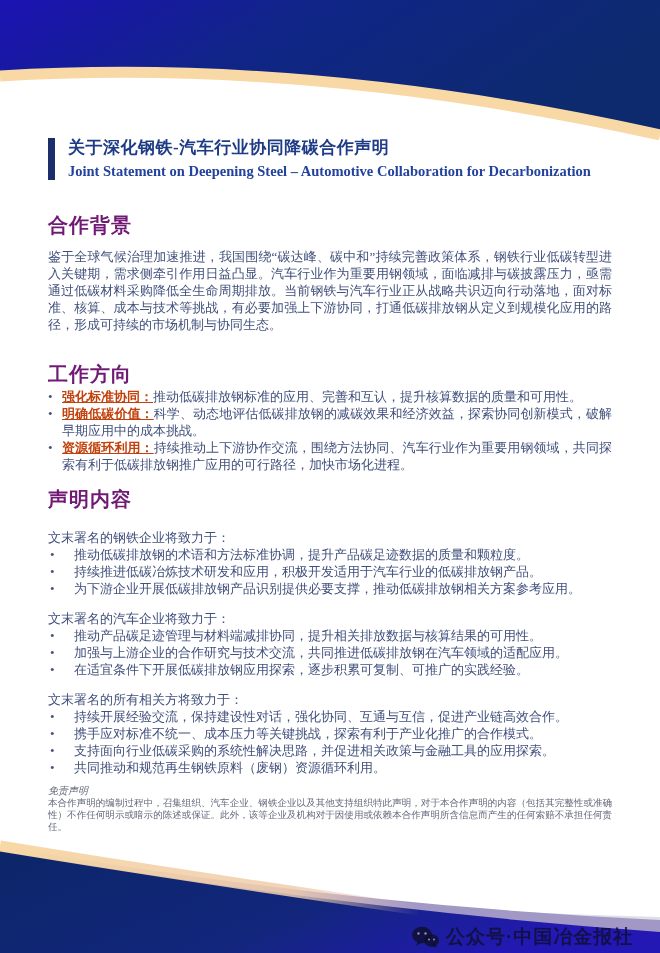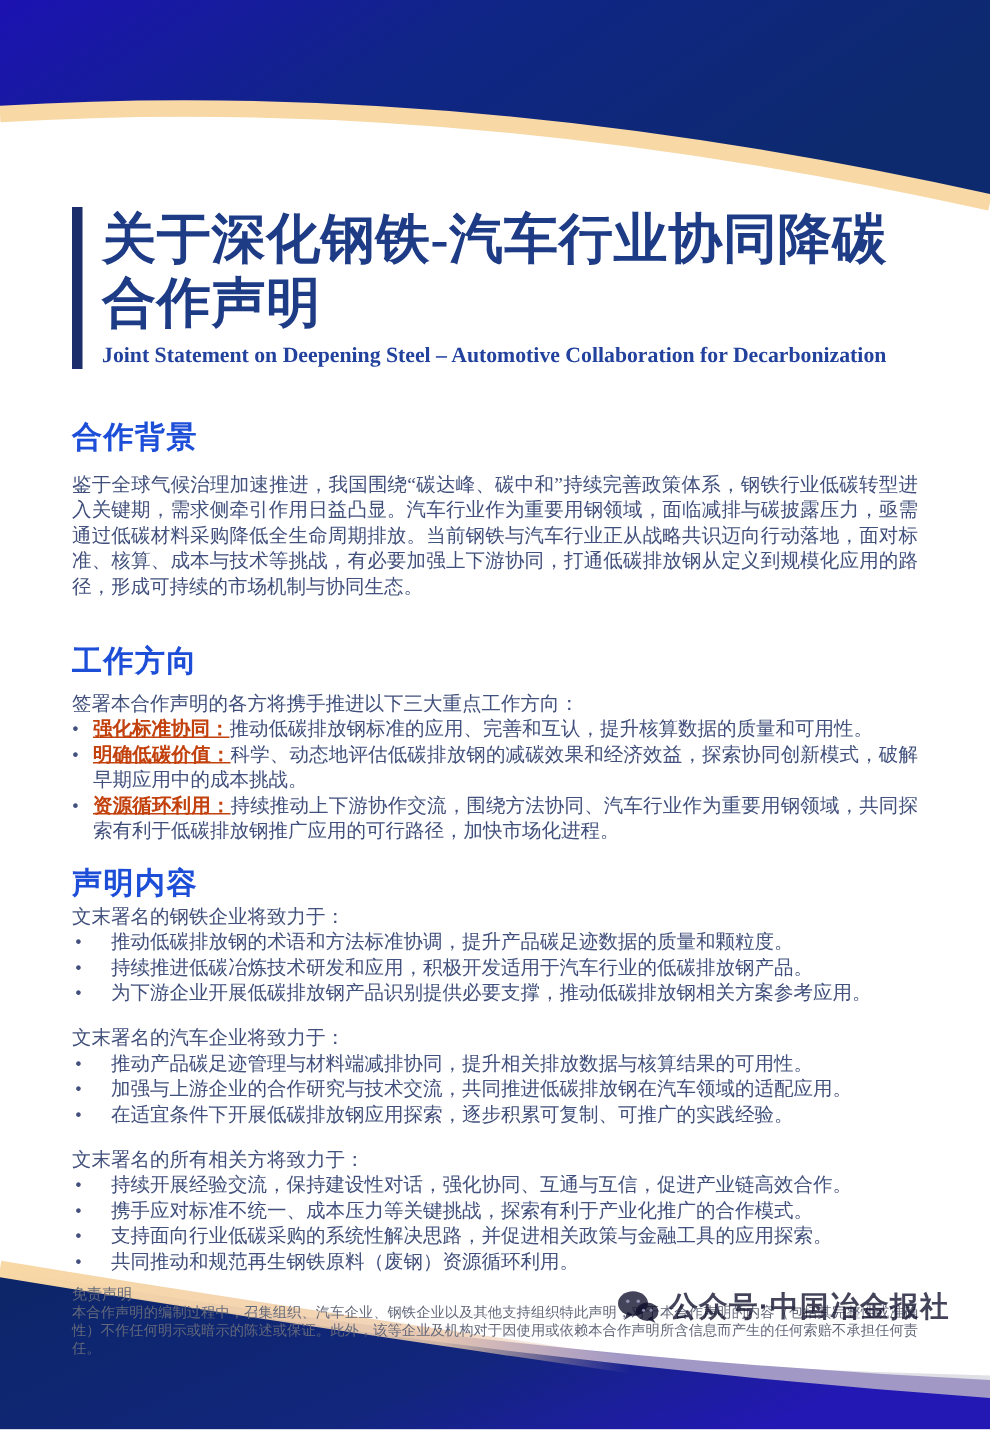--- a/index.html
+++ b/index.html
@@ -15,56 +15,56 @@
   .content{
     position:absolute;inset:0;
     padding:138px 48px 0 48px;
     box-sizing:border-box;
     z-index:2;
   }
 
   .title-block{display:flex;align-items:stretch;}
   .title-bar{width:7px;background:#1b2e6b;margin-right:13px;flex:0 0 auto;}
   .title-text h1{
-    margin:0;font-size:36px;line-height:1.2;font-weight:bold;
+    margin:0;font-size:17px;line-height:1.2;font-weight:bold;
     color:#1e3c86;letter-spacing:.5px;
   }
   .title-text .subtitle{
     margin-top:5px;font-size:14.5px;color:#23429e;font-weight:bold;
   }
 
   h2.section-heading{
-    margin:0;font-size:20px;font-weight:bold;color:#1d4ed8;
+    margin:0;font-size:20px;font-weight:bold;color:#701a75;
     letter-spacing:1px;
   }
   .sec-bg h2{margin-top:32px;}
   .sec-dir h2{margin-top:28px;}
   .sec-st h2{margin-top:13px;}
 
   .body-text{
     font-size:13px;line-height:17px;color:#41507c;text-align:justify;
   }
   .para{margin-top:9px;}
   .intro{margin-top:6px;}
 
   .bullet-row{display:flex;}
   .bullet-row .marker{flex:0 0 14px;color:#41507c;}
   .group .marker{flex:0 0 26px;padding-left:2px;box-sizing:border-box;}
   .bullet-row .btext{flex:1;}
   .lead{font-weight:bold;color:#c2410c;text-decoration:underline;}
 
   .group-label{margin-top:13px;}
-  .group-label.first{margin-top:0;}
+  .group-label.first{margin-top:16px;}
 
   .disclaimer{margin-top:9px;color:#63687a;}
-  .disclaimer .dlabel{font-size:10px;line-height:12px;}
+  .disclaimer .dlabel{font-size:10px;line-height:12px;font-style:italic;}
   .disclaimer .dtext{font-size:9.5px;line-height:12px;text-align:justify;}
 
   .watermark{
-    position:absolute;left:412px;top:858px;z-index:5;
+    position:absolute;left:412px;top:924px;z-index:5;
     display:flex;align-items:center;gap:7px;
     color:rgba(14,14,42,0.78);
   }
   .watermark .wm-text{
     font-size:19px;font-weight:bold;letter-spacing:1px;
     font-family:"Liberation Sans","DejaVu Sans",sans-serif;
   }
 </style>
 </head>
 <body>
@@ -128,21 +128,20 @@
     </div>
   </div>
 
   <div class="sec-bg">
     <h2 class="section-heading">合作背景</h2>
     <div class="body-text para">鉴于全球气候治理加速推进，我国围绕“碳达峰、碳中和”持续完善政策体系，钢铁行业低碳转型进入关键期，需求侧牵引作用日益凸显。汽车行业作为重要用钢领域，面临减排与碳披露压力，亟需通过低碳材料采购降低全生命周期排放。当前钢铁与汽车行业正从战略共识迈向行动落地，面对标准、核算、成本与技术等挑战，有必要加强上下游协同，打通低碳排放钢从定义到规模化应用的路径，形成可持续的市场机制与协同生态。</div>
   </div>
 
   <div class="sec-dir">
     <h2 class="section-heading">工作方向</h2>
-    <div class="body-text intro">签署本合作声明的各方将携手推进以下三大重点工作方向：</div>
 
     <div class="bullet-row body-text">
       <span class="marker">•</span>
       <span class="btext"><span class="lead">强化标准协同：</span><span>推动低碳排放钢标准的应用、完善和互认，提升核算数据的质量和可用性。</span></span>
     </div>
     <div class="bullet-row body-text">
       <span class="marker">•</span>
       <span class="btext"><span class="lead">明确低碳价值：</span><span>科学、动态地评估低碳排放钢的减碳效果和经济效益，探索协同创新模式，破解早期应用中的成本挑战。</span></span>
     </div>
     <div class="bullet-row body-text">

